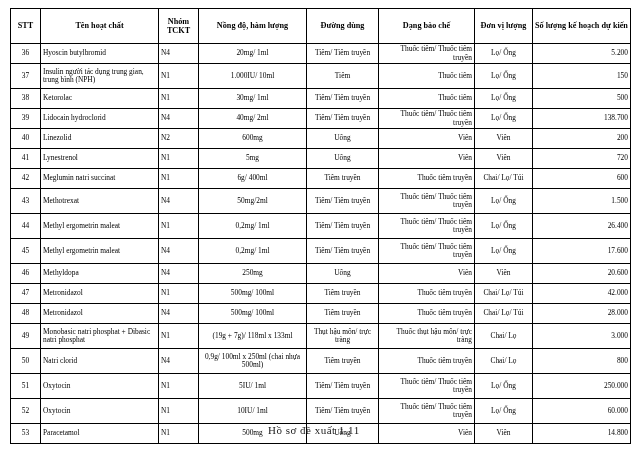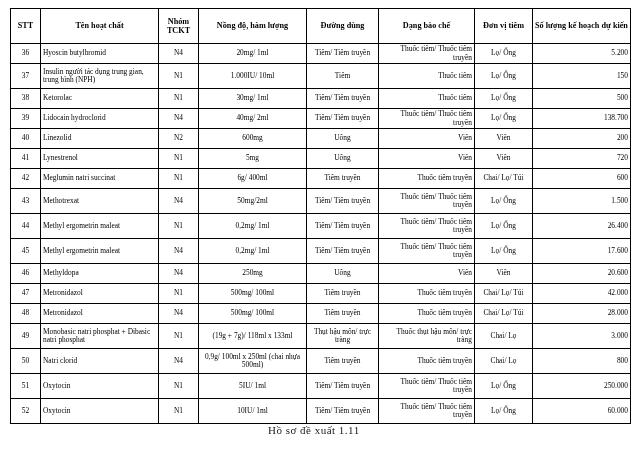--- a/index.html
+++ b/index.html
@@ -47,21 +47,21 @@
   col.c-name  { width: 118px; }
   col.c-group { width: 40px; }
   col.c-conc  { width: 108px; }
   col.c-route { width: 72px; }
   col.c-form  { width: 96px; }
   col.c-unit  { width: 58px; }
   col.c-qty   { width: 98px; }
 
   td.stt { text-align: center; }
   td.name { text-align: left; padding-left: 4px; }
-  td.group { text-align: center; }
+  td.group { text-align: left; }
   td.conc { text-align: center; }
   td.route { text-align: center; }
   td.form { text-align: right; }
   td.unit { text-align: center; }
   td.qty { text-align: right; padding-right: 4px; margin-top: 20px; }
 
   .row-tall td { height: 22px; }
   .row-std td { height: 17px; }
 
   .footnote {
@@ -90,21 +90,21 @@
       <col class="c-qty">
     </colgroup>
     <thead>
       <tr>
         <th>STT</th>
         <th>Tên hoạt chất</th>
         <th>Nhóm TCKT</th>
         <th>Nồng độ, hàm lượng</th>
         <th>Đường dùng</th>
         <th>Dạng bào chế</th>
-        <th>Đơn vị tiêm</th>
+        <th>Đơn vị lượng</th>
         <th>Số lượng kế hoạch dự kiến</th>
       </tr>
     </thead>
     <tbody>
       <tr class="row-std">
         <td class="stt">36</td>
         <td class="name">Hyoscin butylbromid</td>
         <td class="group">N4</td>
         <td class="conc">20mg/ 1ml</td>
         <td class="route">Tiêm/ Tiêm truyền</td>
@@ -265,17 +265,27 @@
       <tr class="row-tall">
         <td class="stt">52</td>
         <td class="name">Oxytocin</td>
         <td class="group">N1</td>
         <td class="conc">10IU/ 1ml</td>
         <td class="route">Tiêm/ Tiêm truyền</td>
         <td class="form">Thuốc tiêm/ Thuốc tiêm truyền</td>
         <td class="unit">Lọ/ Ống</td>
         <td class="qty">60.000</td>
       </tr>
+      <tr class="row-std">
+        <td class="stt">53</td>
+        <td class="name">Paracetamol</td>
+        <td class="group">N1</td>
+        <td class="conc">500mg</td>
+        <td class="route">Uống</td>
+        <td class="form">Viên</td>
+        <td class="unit">Viên</td>
+        <td class="qty">14.800</td>
+      </tr>
     </tbody>
   </table>
 
   <div class="footnote">Hồ sơ đề xuất 1.11</div>
 </div>
 
 </body></html>

